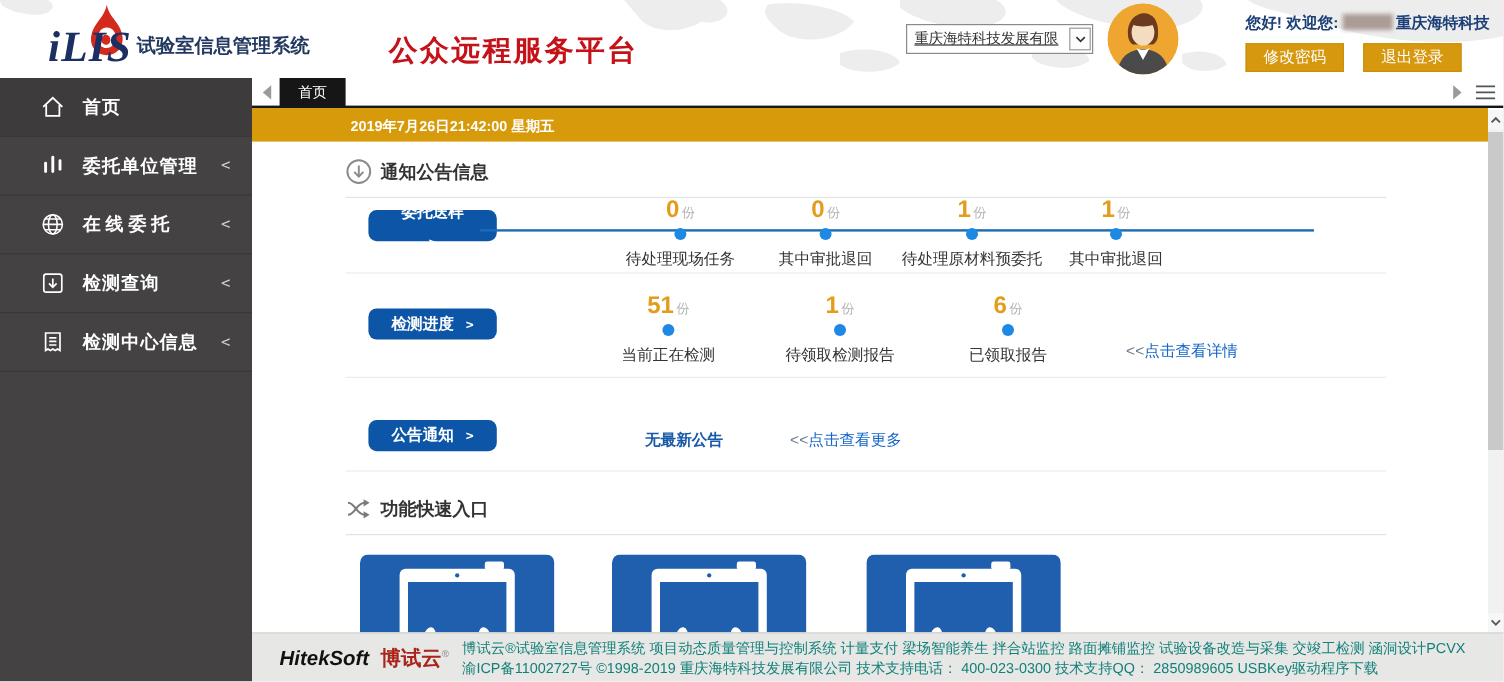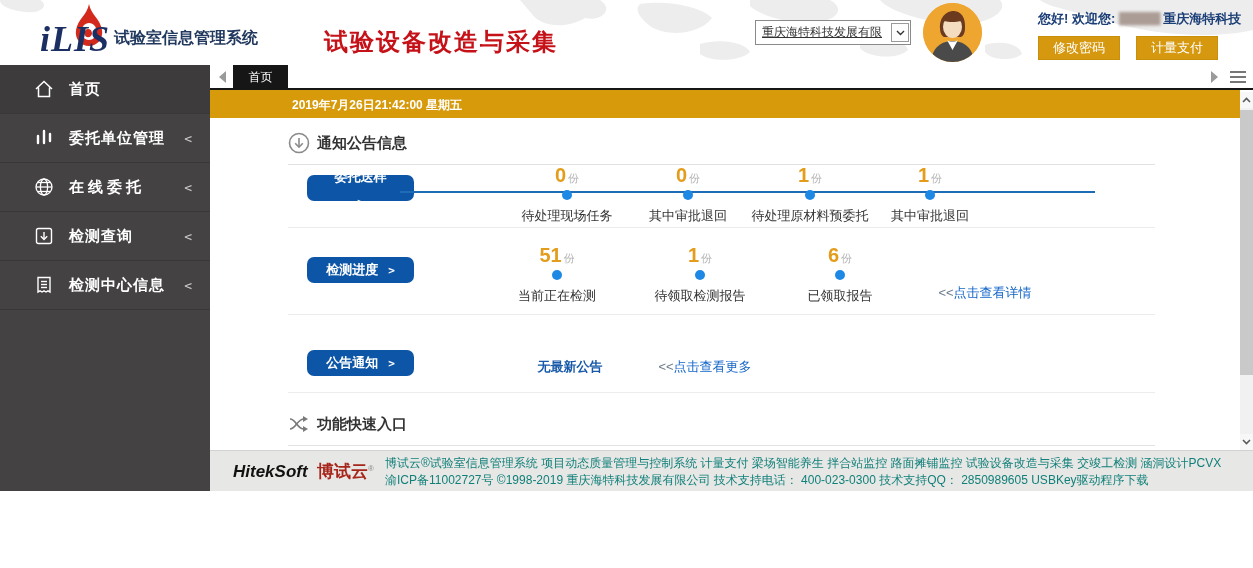--- a/index.html
+++ b/index.html
@@ -1,17 +1,17 @@
 <!DOCTYPE html>
 <html><head>
 <meta charset="utf-8">
 <style>
   * { margin:0; padding:0; box-sizing:border-box; }
   html,body { width:1253px; height:568px; overflow:hidden; font-family:"Liberation Sans", sans-serif; }
-  #app { position:relative; width:1253px; height:491px; background:#f9a8d4; overflow:hidden; }
+  #app { position:relative; width:1253px; height:568px; background:#f9a8d4; overflow:hidden; }
 
   
   .header { position:absolute; top:0; left:0; width:1253px; height:65px; background:#fff; z-index:30; }
   .mapbg { position:absolute; inset:0; pointer-events:none; }
   .logo-wrap { position:absolute; left:40px; top:2px; height:62px; }
   .flame { position:absolute; left:30px; top:1px; }
   .ilis-text { position:absolute; left:0; top:16px; font-family:"Liberation Serif", serif; font-style:italic; font-weight:bold; font-size:36px; color:#1c2f63; letter-spacing:1px; }
   .logo-title { position:absolute; left:74px; top:26px; font-size:16px; font-weight:bold; color:#22395f; white-space:nowrap;text-align:center; }
   .logo-sub { position:absolute; left:284px; top:24px; font-size:24px; font-weight:bold; color:#c51118; letter-spacing:2px; white-space:nowrap; }
 
@@ -124,21 +124,21 @@
     </svg>
 
     <div class="logo-wrap">
       <svg class="flame" width="38" height="44" viewBox="0 0 38 44">
         <path fill="#d42a1d" d="M19,1 C17,12 8,16 6,27 C4.5,36 11,43 19,43 C27,43 33.5,36 32,27 C30,15 21,12 19,1 Z"></path>
         <path fill="#ffffff" d="M19,20 C23.5,20 26.5,24 26.5,28.5 C26.5,33.5 23,37 18.7,37 C14.5,37 11.5,33.5 11.5,28.8 C11.5,24 14.8,20 19,20 Z"></path>
         <path fill="#d42a1d" d="M18,26 C20.5,26 22,28 22,30.3 C22,32.6 20.3,34.3 18.1,34.3 C16,34.3 14.5,32.6 14.5,30.4 C14.5,28.1 15.9,26 18,26 Z"></path>
       </svg>
       <div class="ilis-text">iLIS</div>
       <div class="logo-title">试验室信息管理系统</div>
-      <div class="logo-sub">试验设备改造与采集</div>
+      <div class="logo-sub">公众远程服务平台</div>
     </div>
 
     <div class="company-select">
       <span class="sel-text">重庆海特科技发展有限</span>
       <span class="sel-arrow">
         <svg width="9" height="6" viewBox="0 0 9 6">
             <path d="M1,1 L4.5,4.5 L8,1" stroke="#333" stroke-width="1.4" fill="none"></path>
           </svg>
       </span>
     </div>
@@ -155,21 +155,21 @@
     </div>
 
     <div class="welcome-block">
       <div class="welcome-line">
         <span>您好! 欢迎您:</span>
         <span class="masked-name">██████</span>
         <span>重庆海特科技</span>
       </div>
       <div class="hdr-btns">
         <button class="gold-btn">修改密码</button>
-        <button class="gold-btn">计量支付</button>
+        <button class="gold-btn">退出登录</button>
       </div>
     </div>
   </div>
 
   <div class="sidebar">
     <div class="side-item active">
       <svg class="sicon" viewBox="0 0 20 20">
           <path d="M2,10 L10,2.5 L18,10 M4.5,8.5 L4.5,17.5 L15.5,17.5 L15.5,8.5" stroke="#fff" stroke-width="1.5" fill="none"></path>
         </svg>
       <span class="slabel">首页</span>

